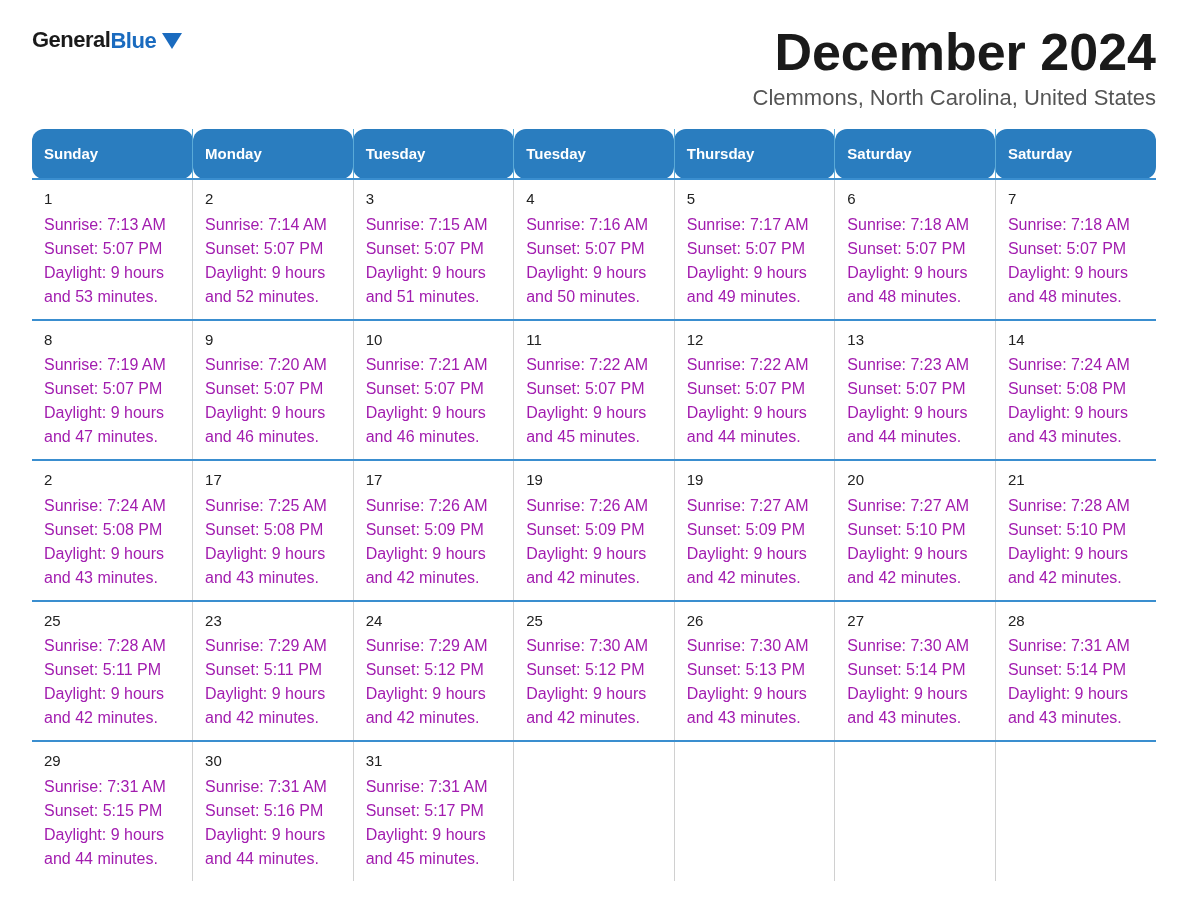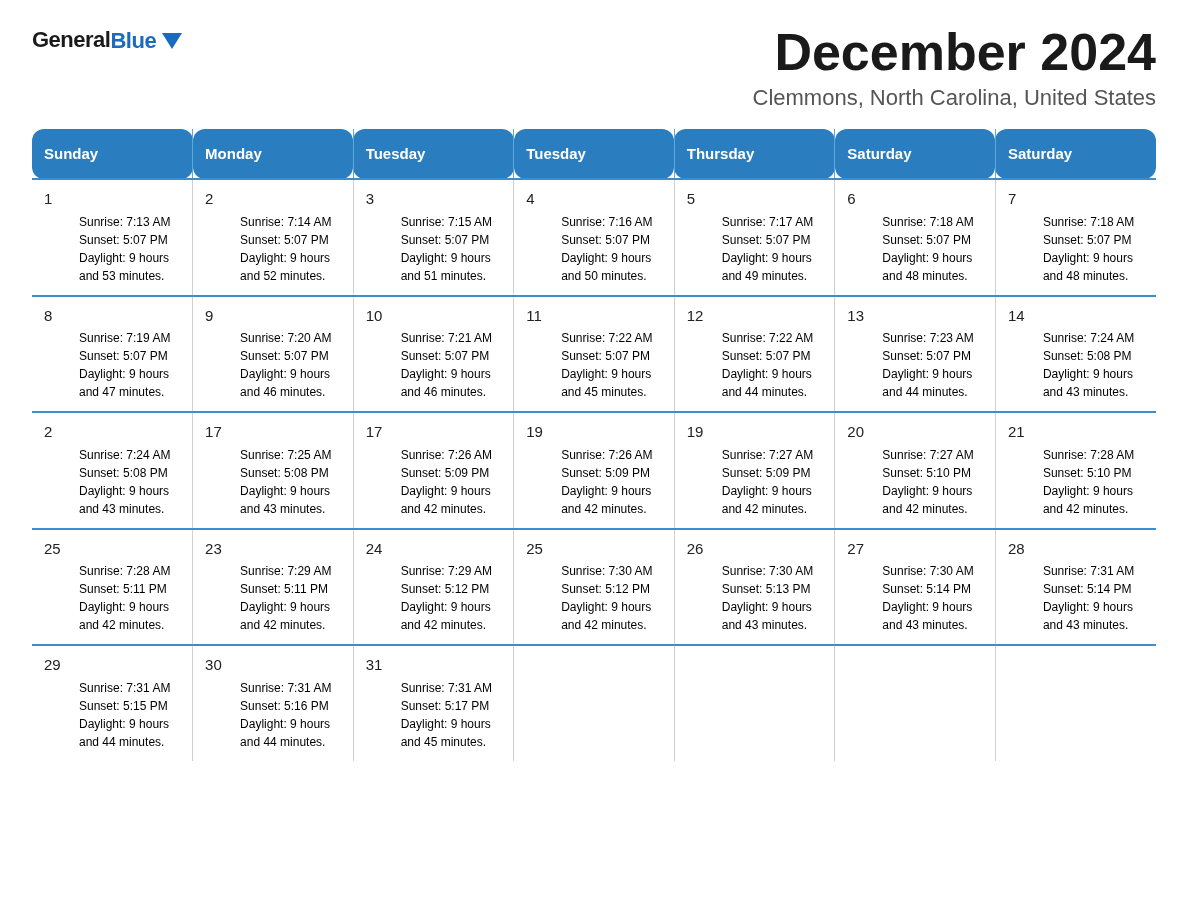--- a/index.html
+++ b/index.html
@@ -94,23 +94,22 @@
     tbody tr td:last-child {
       border-right: none;
     }
     .day-num {
       font-size: 15px;
       font-weight: normal;
       color: #222;
       margin-bottom: 2px;
     }
     .day-info {
-      font-size: 12px;
-      color: #000000;
-      margin-left: 35px;
+      font-size: 16px;
+      color: #a21caf;
     }
     .empty-cell {
       background: #fff;
     }
   </style>
 </head>
 <body>
 
 <div class="header">
   <div class="logo">

